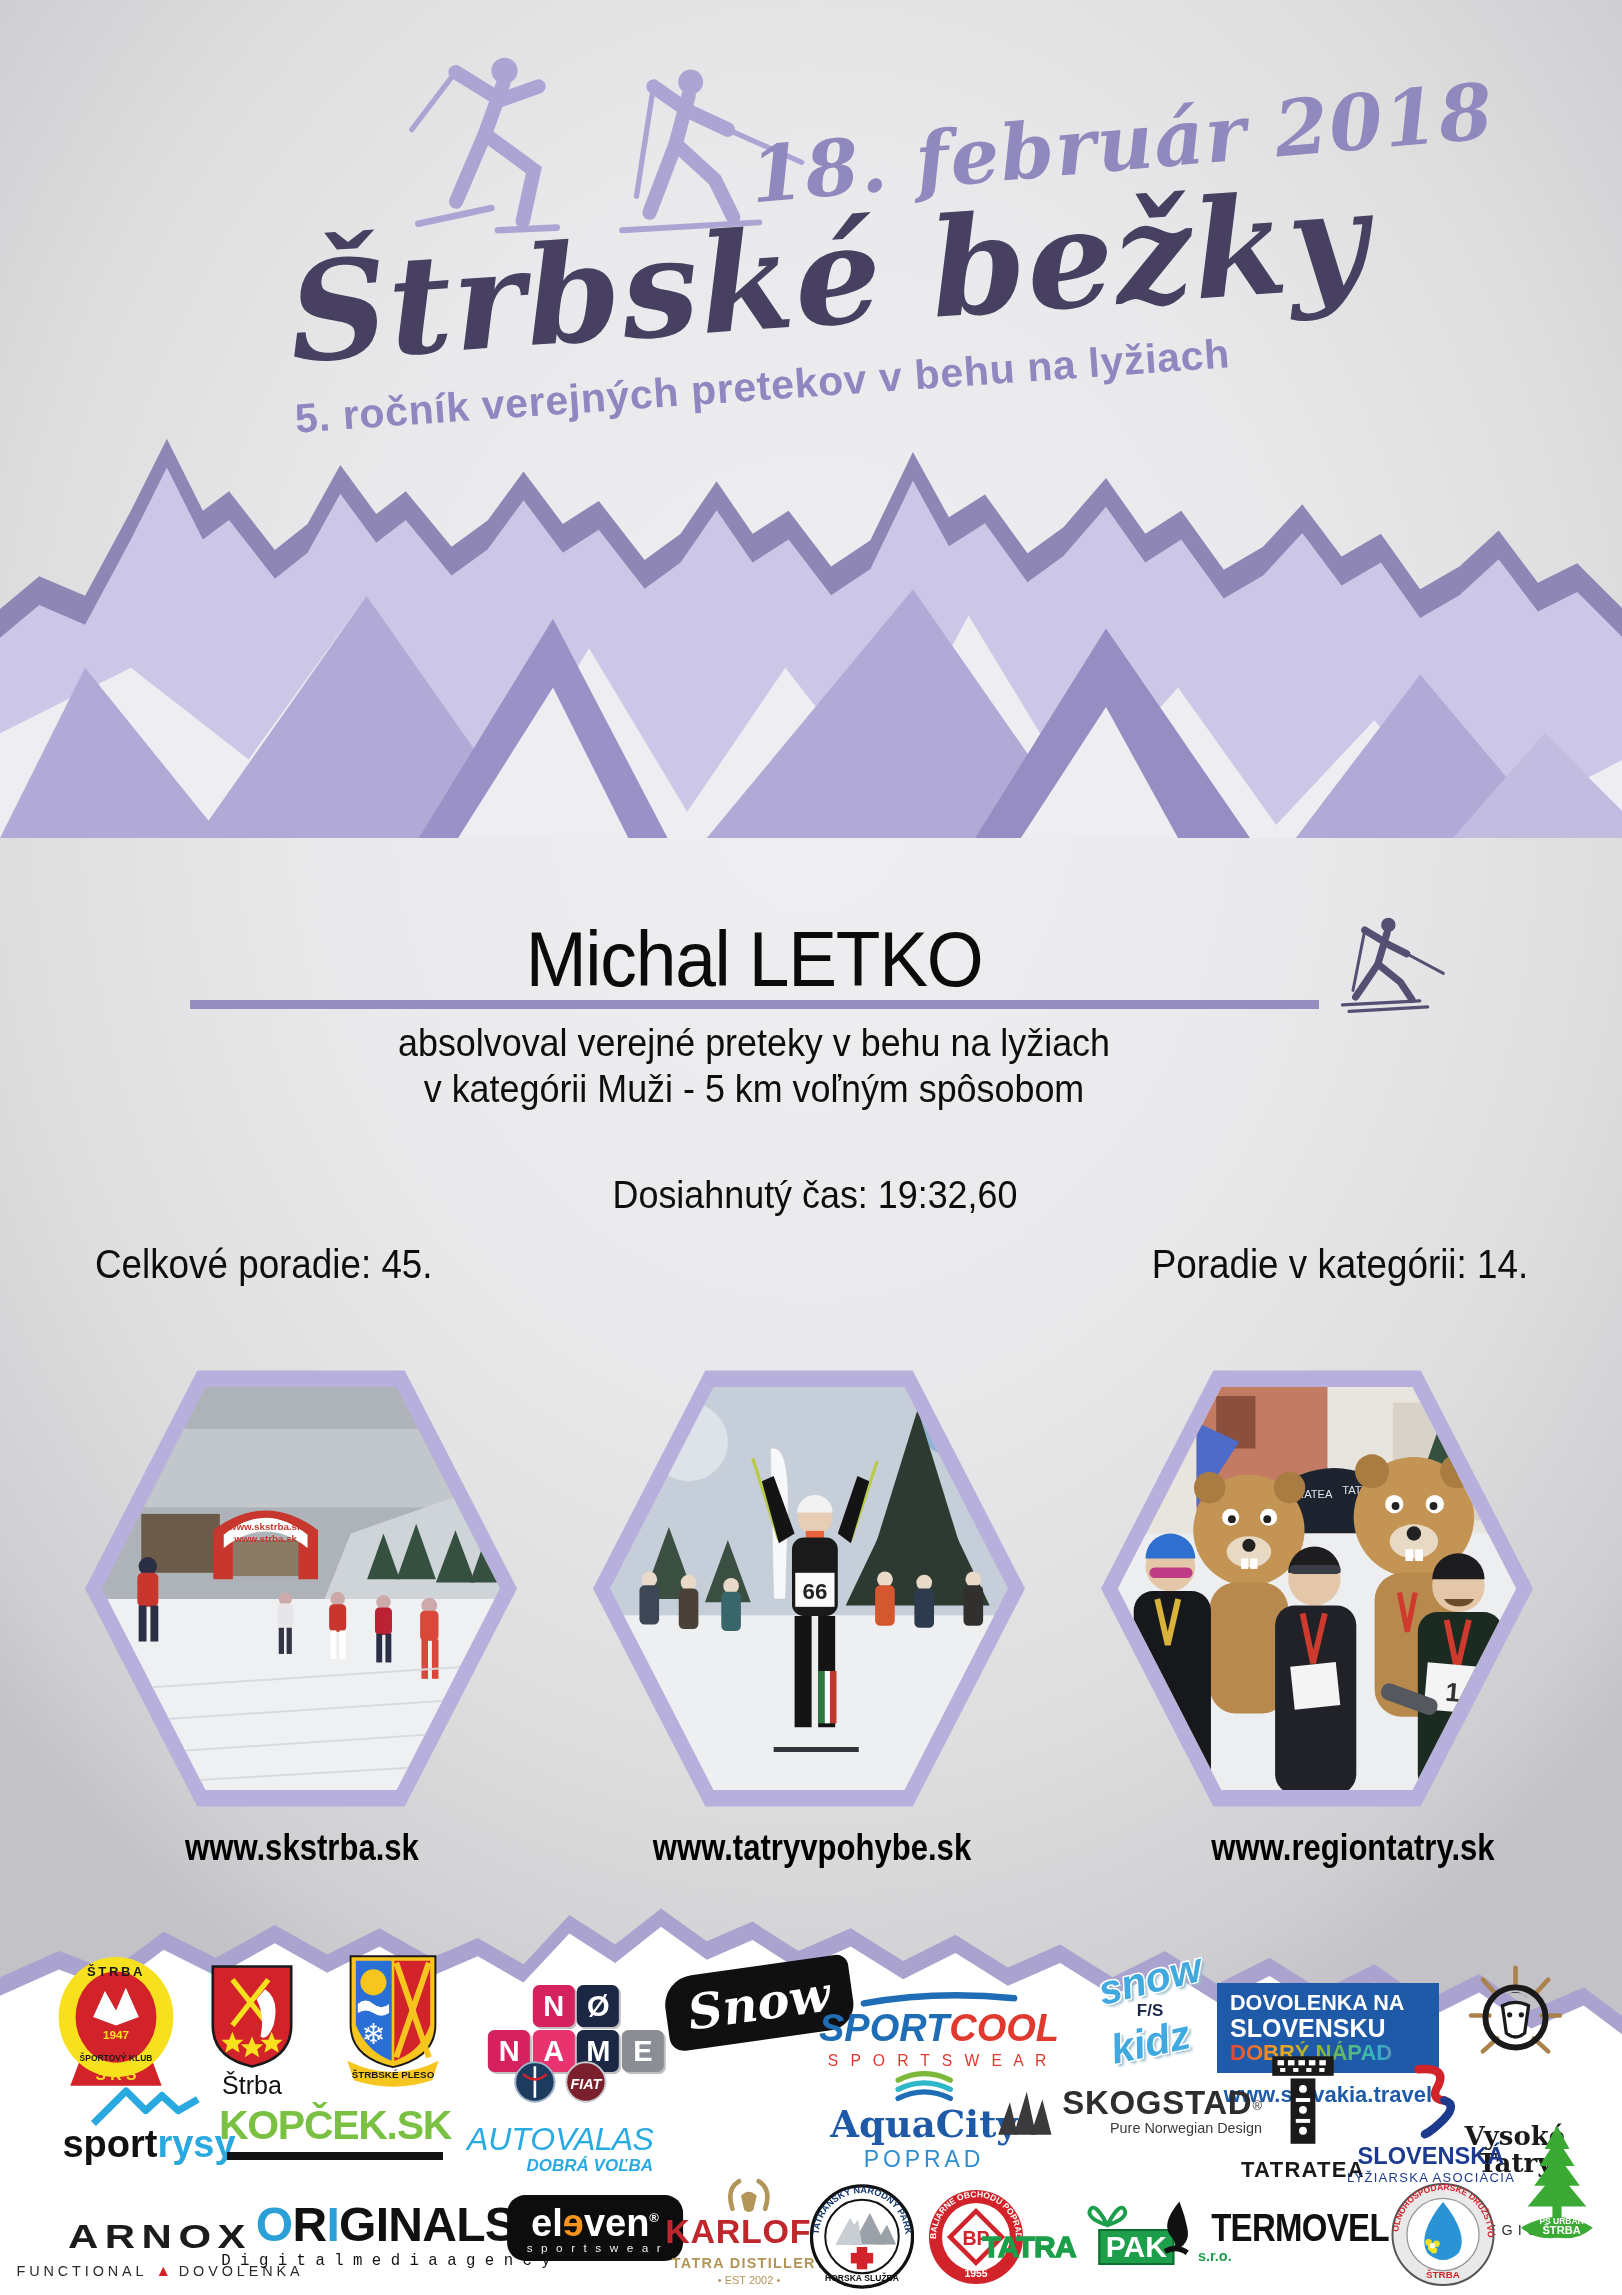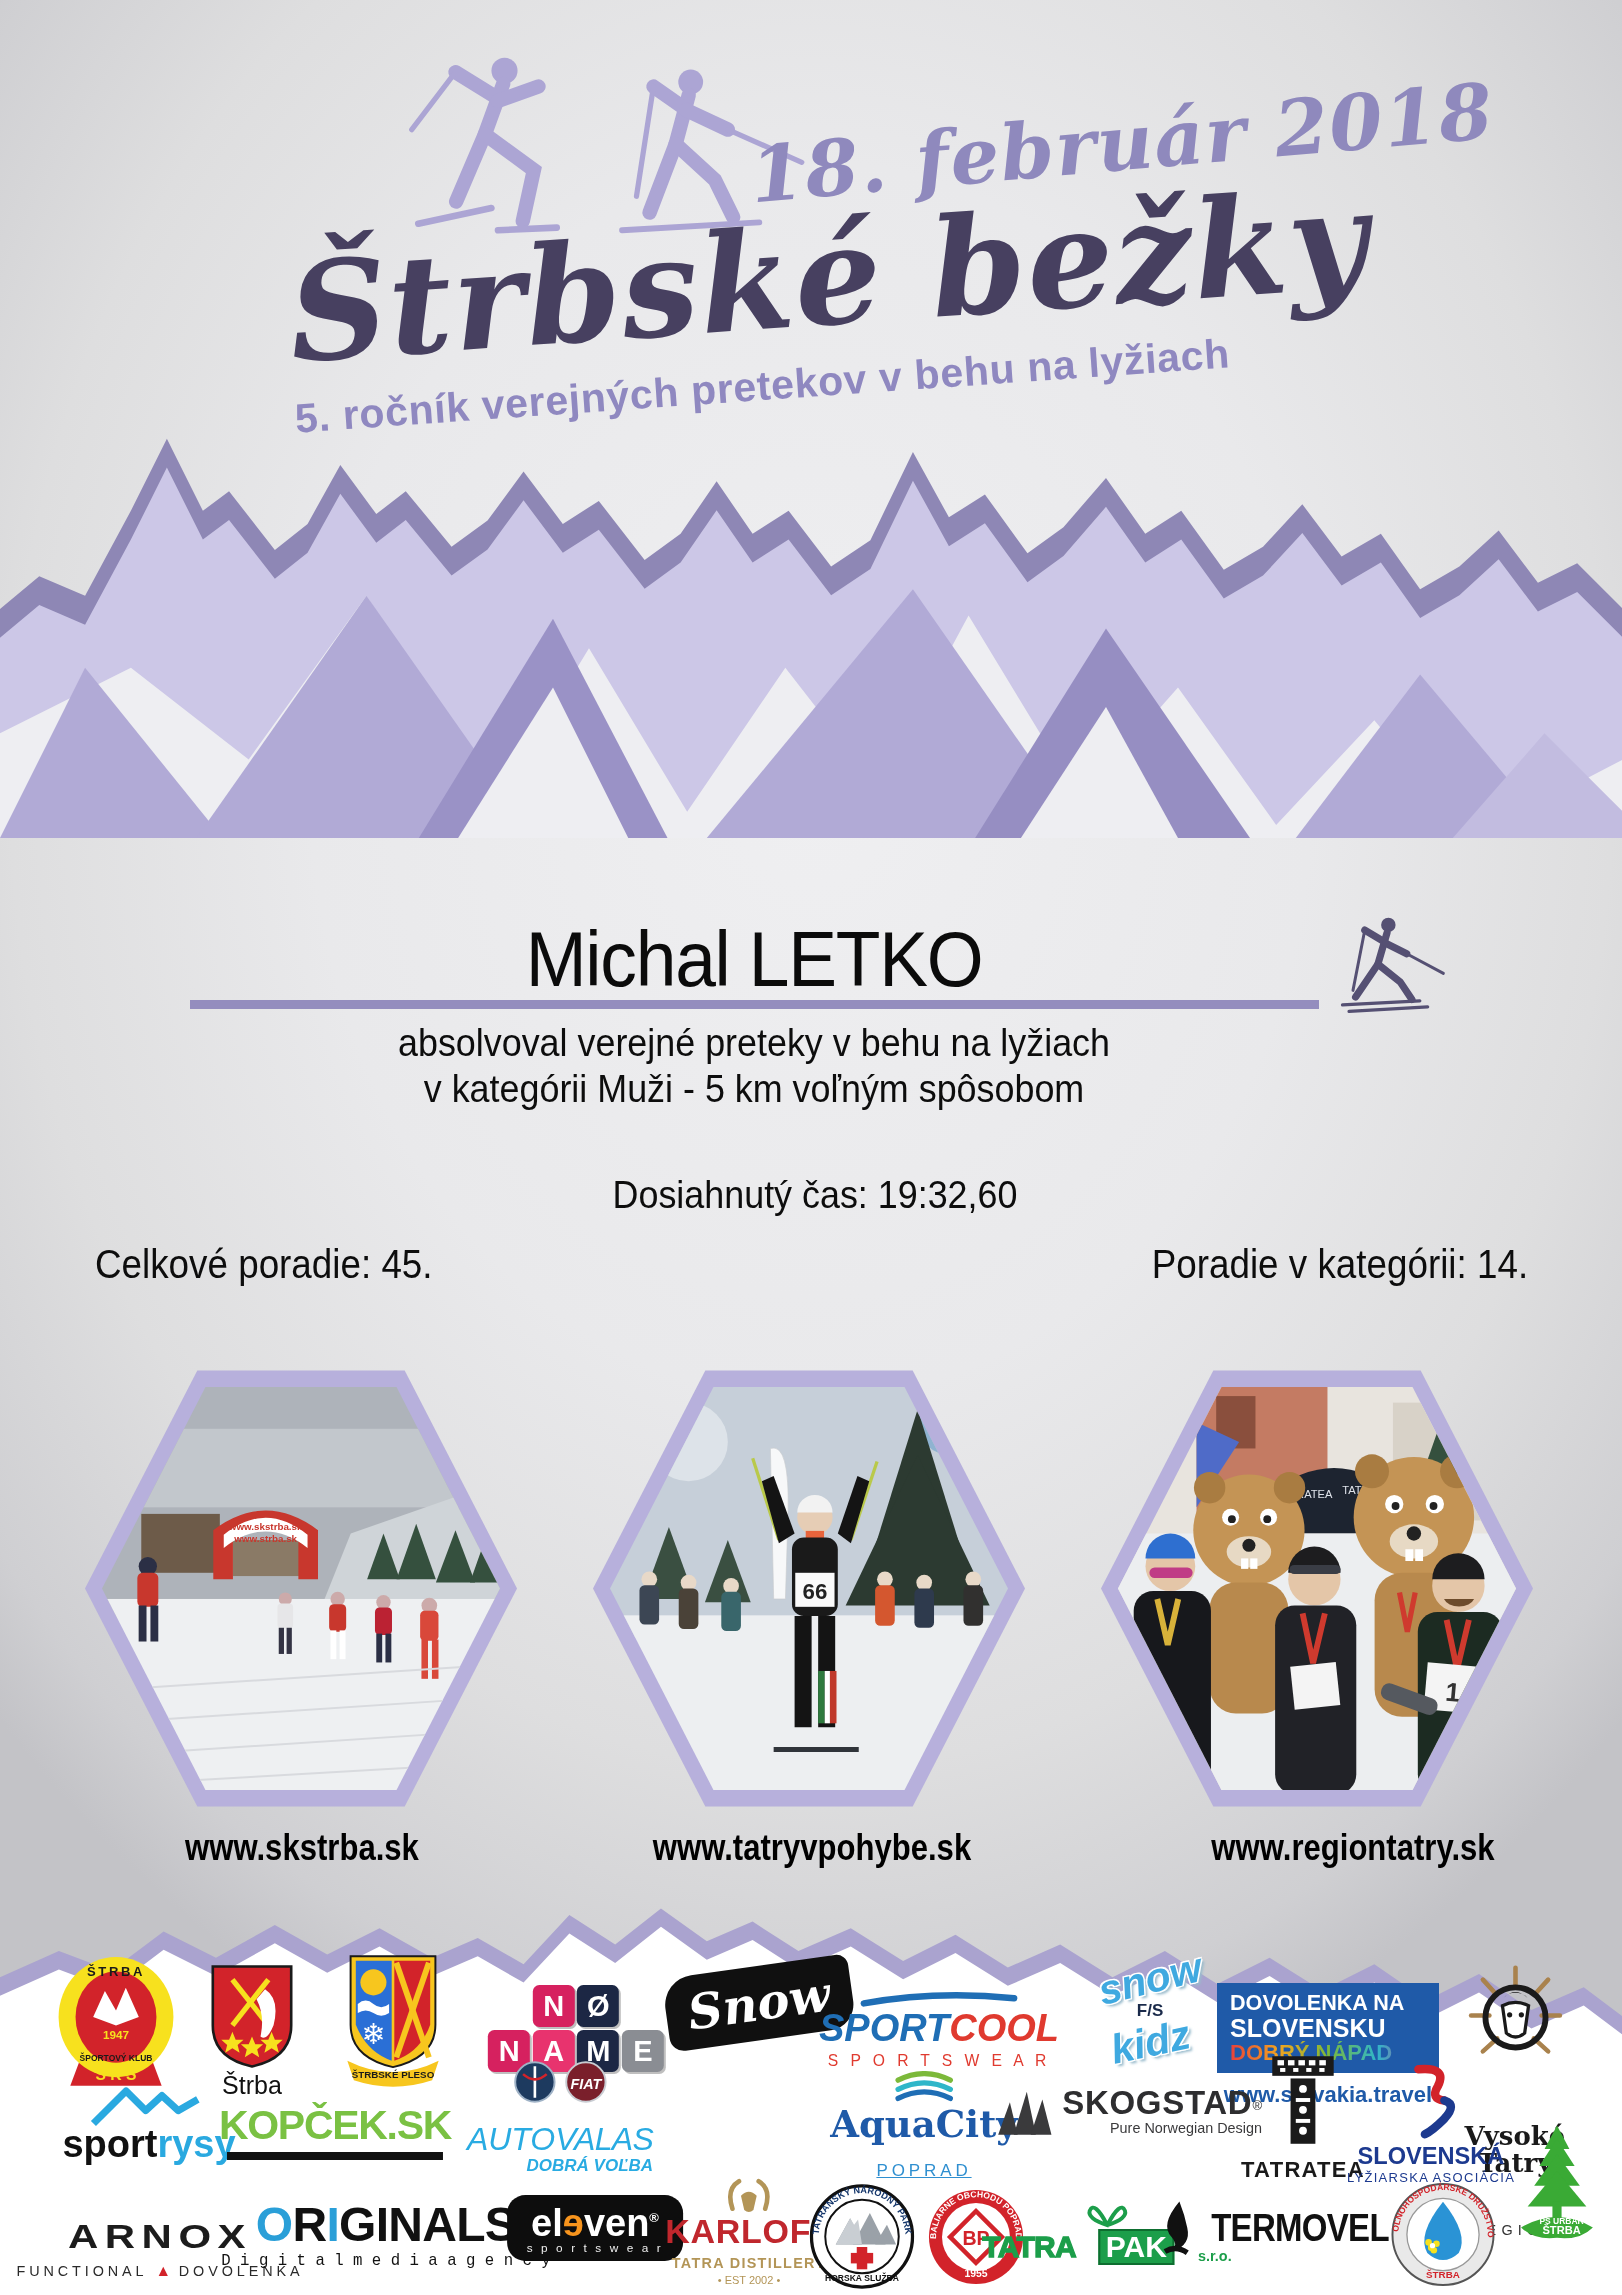--- a/index.html
+++ b/index.html
@@ -490,21 +490,21 @@
   </div>
 
 
   <div class="logo" style="left:924px;top:2071px;">
     <svg width="72" height="34" viewBox="0 0 110 52">
       <path d="M15,14 Q55,-6 95,14" stroke="#7cb93a" stroke-width="8" fill="none" stroke-linecap="round"></path>
       <path d="M15,28 Q55,8 95,28" stroke="#2fb6c9" stroke-width="8" fill="none" stroke-linecap="round"></path>
       <path d="M15,42 Q55,22 95,42" stroke="#1f6eb5" stroke-width="8" fill="none" stroke-linecap="round"></path>
     </svg>
     <span style="font-family:'DejaVu Serif',serif;font-size:37px;color:#1f5aa8;font-weight:700;">AquaCity</span>
-    <span style="font-size:17px;color:#2f8fd0;letter-spacing:3.9px;margin-top:18px;text-decoration:underline;">POPRAD</span>
+    <span style="font-size:23px;color:#2f8fd0;letter-spacing:3.9px;margin-top:3px;">POPRAD</span>
   </div>
 
   <div class="logo" style="left:1128px;top:2084px;">
     <div style="display:flex;align-items:flex-end;gap:9.2px;">
       <svg width="59" height="52" viewBox="0 0 90 80">
         <g fill="#3a3a3c">
           <polygon points="6,78 24,28 36,78"></polygon>
           <polygon points="30,78 50,12 64,78"></polygon>
           <polygon points="56,78 74,24 88,78"></polygon>
         </g>

